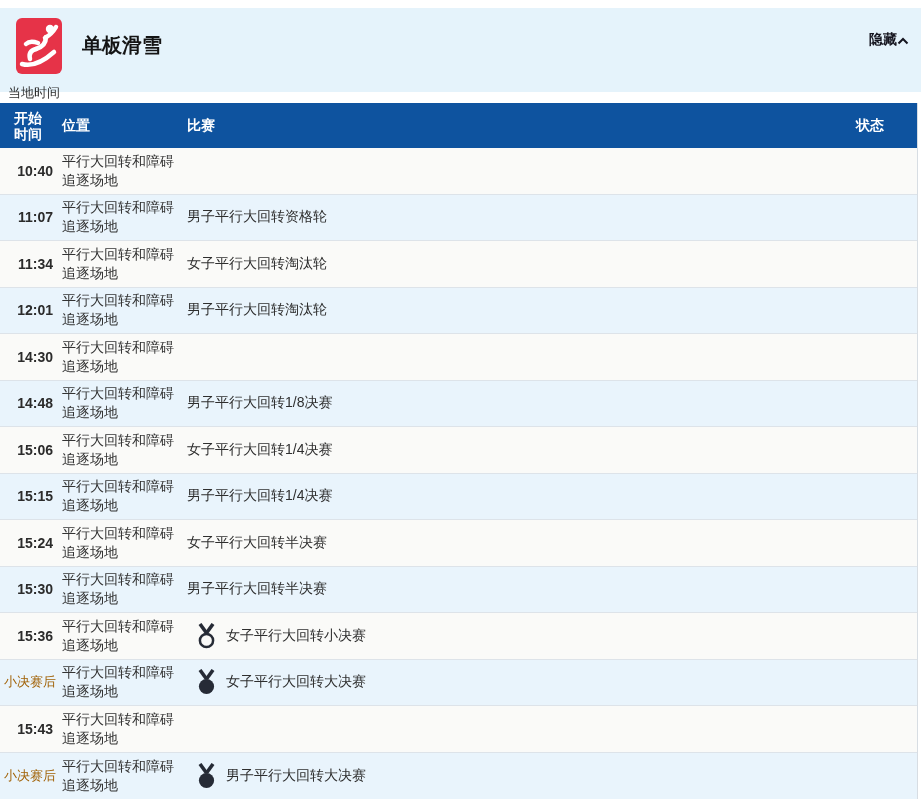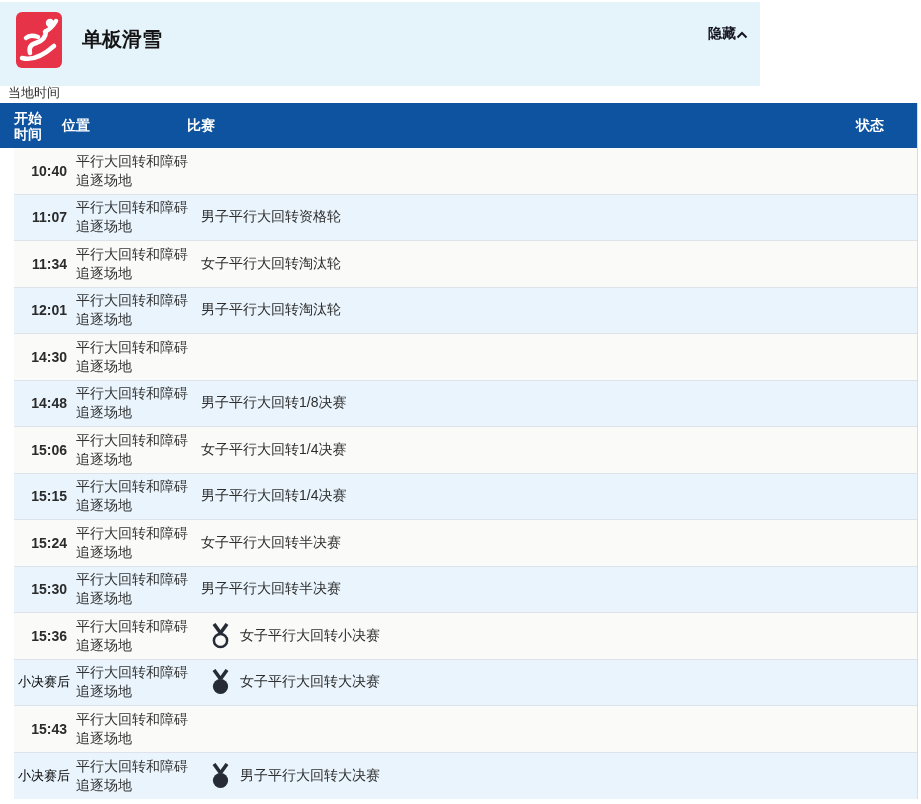--- a/index.html
+++ b/index.html
@@ -13,21 +13,21 @@
     --body-text:#323232;
   }
   *{box-sizing:border-box;}
   html,body{margin:0;padding:0;}
   body{
     width:921px;height:804px;position:relative;background:#ffffff;
     font-family:"Liberation Sans","DejaVu Sans",sans-serif;
     color:var(--body-text);overflow:hidden;
   }
   
-  .banner{position:absolute;top:2px;left:0;width:760px;height:84px;background:var(--banner-bg);}
+  .banner{position:absolute;top:8px;left:0;width:921px;height:84px;background:var(--banner-bg);}
   .sport-icon{position:absolute;left:16px;top:10px;width:46px;height:56px;display:block;}
   .page-title{position:absolute;left:82px;top:24px;font-size:20px;font-weight:bold;color:#141414;line-height:26px;}
   .hide-btn{
     position:absolute;top:21px;right:8px;display:inline-flex;align-items:center;
     font-size:14px;font-weight:bold;color:#15151f;cursor:pointer;background:none;border:none;
     font-family:inherit;padding:2px 4px;
   }
   .chevron-up{color:#15151f;display:inline-flex;margin-top:2px;}
   .local-time{position:absolute;left:8px;top:85px;font-size:13px;color:#2e2e2e;line-height:15px;}
   
@@ -37,26 +37,26 @@
     font-size:14px;font-weight:bold;align-items:center;
   }
   .c-time{width:56px;flex:none;}
   .c-loc{width:129px;flex:none;padding-left:6px;}
   .c-event{flex:1;padding-left:2px;}
   .c-status{width:61px;flex:none;padding-right:28px;}
   .thead .c-time{text-align:center;line-height:16px;}
   
   .row{
     display:flex;height:46.5px;align-items:center;background:var(--row-bg);
-    border-bottom:1px solid #dde3e9;font-size:14px;margin-left:14px;
+    border-bottom:1px solid #dde3e9;font-size:14px;
   }
   .row:last-child{border-bottom:none;}
   .row.alt{background:var(--row-alt-bg);}
   .cell-time{width:56px;flex:none;text-align:right;padding-right:3px;font-weight:bold;color:#2b2b2b;}
-  .cell-time.note{font-weight:400;font-size:13px;color:#000000;padding-right:0;}
+  .cell-time.note{font-weight:400;font-size:13px;color:#a16207;padding-right:0;}
   .cell-loc{
     width:129px;flex:none;padding-left:6px;display:flex;flex-direction:column;
     justify-content:flex-start;line-height:19px;color:#333333;
   }
   .cell-event{flex:1;padding-left:2px;display:flex;align-items:center;gap:9px;color:#2e2e2e;}
   .cell-status{width:61px;flex:none;padding-right:16px;color:#333333;}
   .medal{display:inline-flex;flex:none;color:var(--medal);margin-left:9px;}
   .medal + span{margin-left:0;}
 </style>
 </head>

